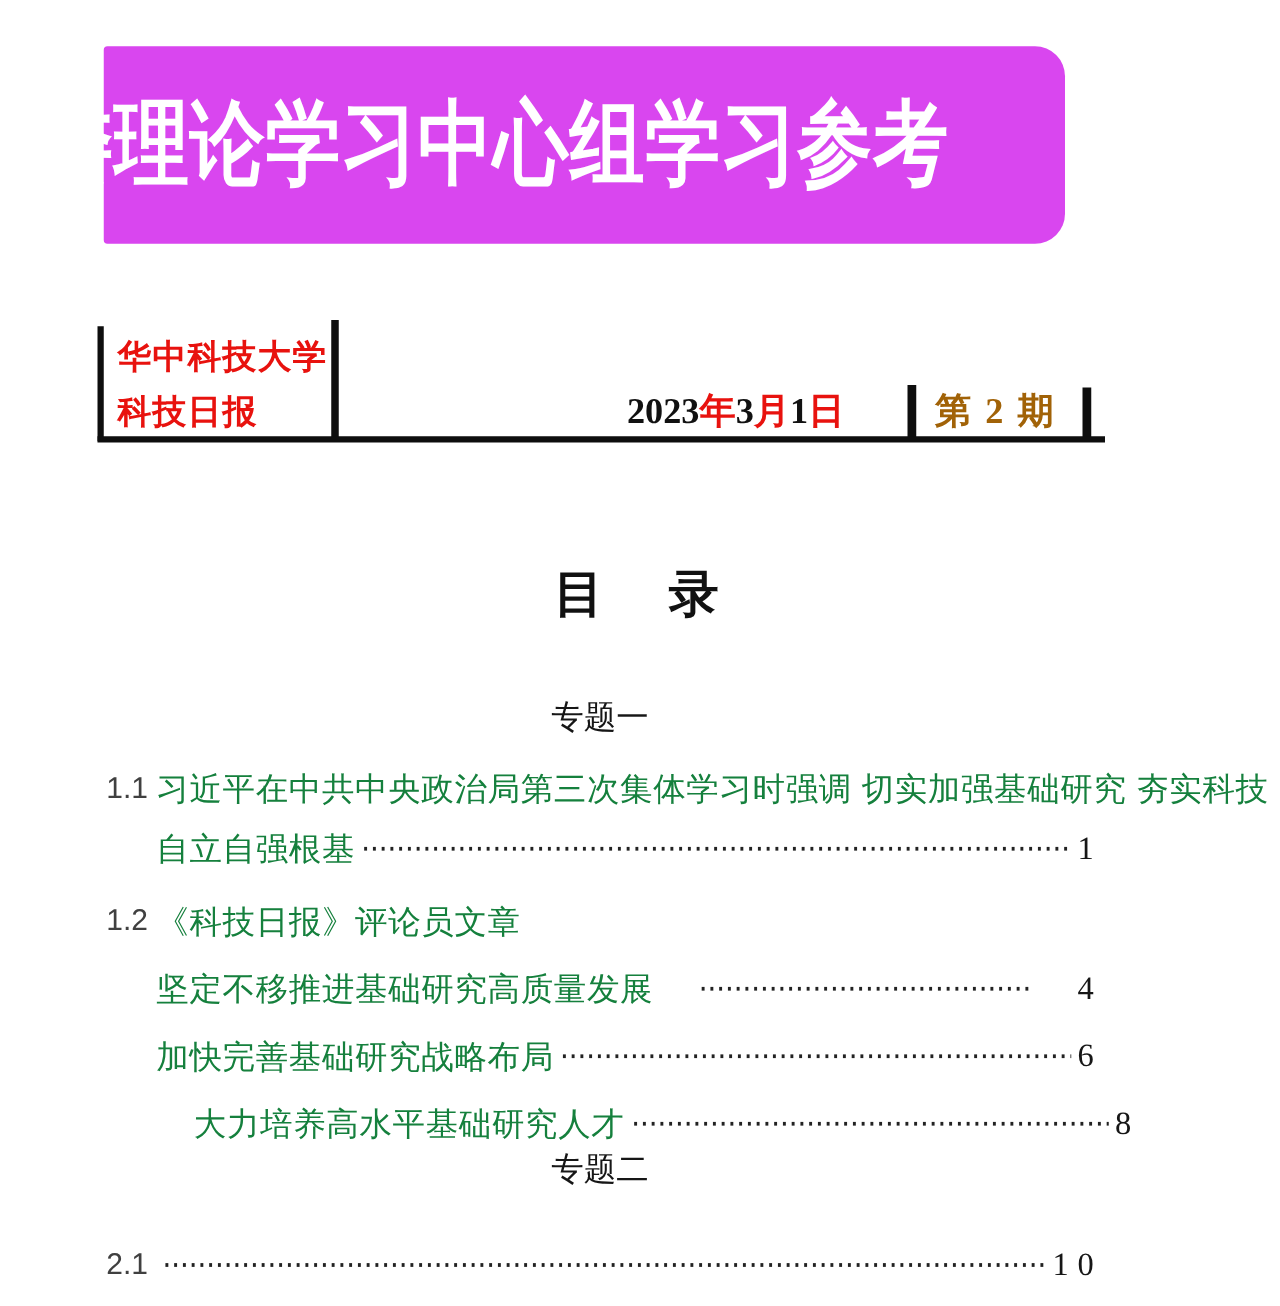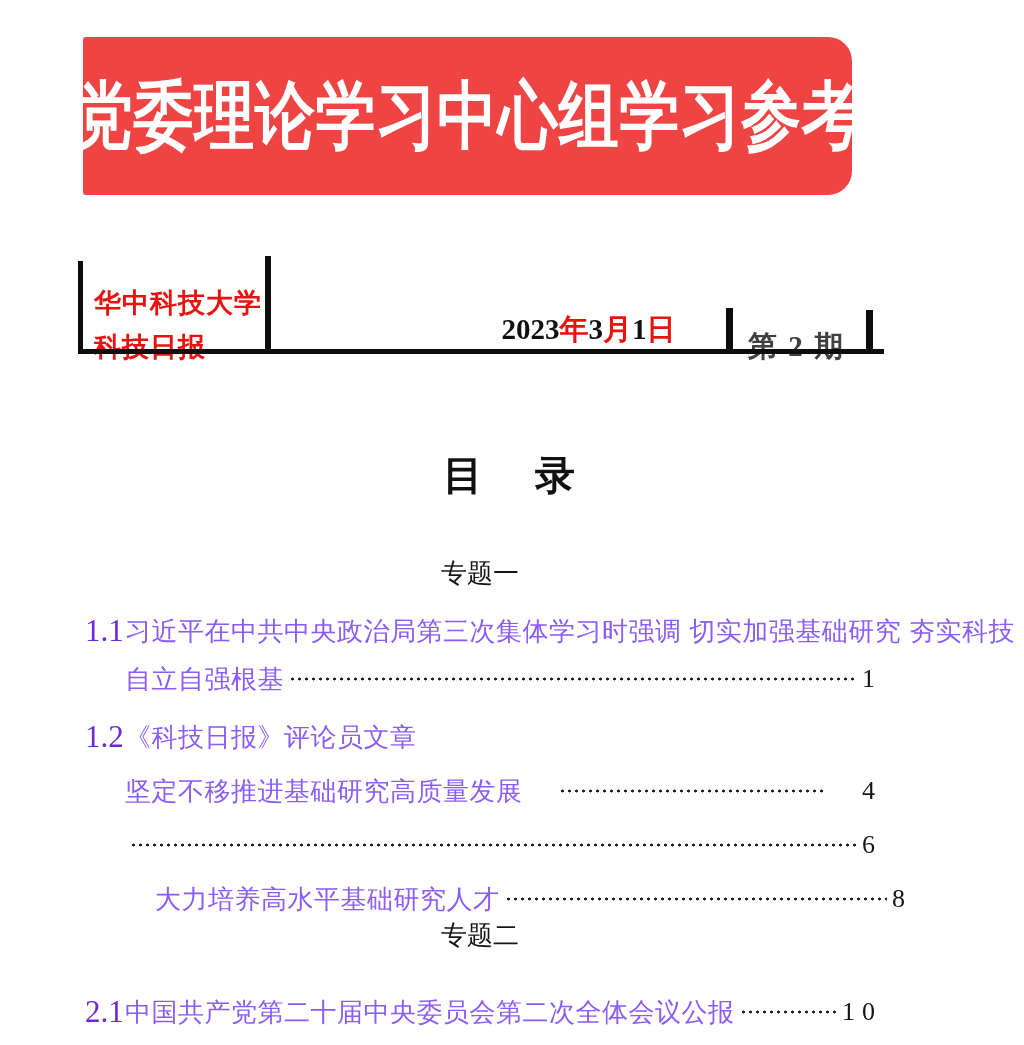--- a/index.html
+++ b/index.html
@@ -11,23 +11,23 @@
     overflow: hidden;
     font-family: "Liberation Sans", sans-serif;
     color: #1c1c1c;
   }
 
   
   .banner {
     position: absolute;
     left: 83px; top: 37px;
     width: 769px; height: 158px;
-    background: #ef4444;
+    background: #d946ef;
     border-radius: 3px 24px 24px 3px;
-    display: flex; align-items: center; justify-content: center;
+    display: flex; align-items: center; justify-content: flex-end;
   }
   .banner-title {
     font-family: "Liberation Serif", serif;
     font-weight: 900;
     font-size: 74px;
     line-height: 1;
     color: #ffffff;
     white-space: nowrap;
     letter-spacing: 1px;
     transform: scaleX(0.81);
@@ -38,37 +38,37 @@
   .vbar { position: absolute; background: #0e0e0e; }
   .bar-a { left: 78px;  top: 261px; width: 5px; height: 92px; }
   .bar-b { left: 265px; top: 256px; width: 6px; height: 97px; }
   .bar-c { left: 726px; top: 308px; width: 7px; height: 45px; }
   .bar-d { left: 866px; top: 310px; width: 7px; height: 40px; }
   .masthead-rule {
     position: absolute; left: 78px; top: 349px;
     width: 806px; height: 5px; background: #0e0e0e;
   }
   .publisher {
-    position: absolute; left: 94px; top: 281px; width: 172px;
+    position: absolute; left: 94px; top: 263px; width: 172px;
     font-family: "Liberation Serif", serif;
     font-weight: 800; font-size: 27px; line-height: 44px;
     color: #e8120e; letter-spacing: 1px; white-space: nowrap;
   }
   .date-row {
     position: absolute; left: 455px; top: 313px; width: 267px;
     display: flex; justify-content: center; align-items: baseline;
     font-weight: 800; font-size: 29px; line-height: 32px; white-space: nowrap;
   }
   .date-num { font-family: "Liberation Serif", serif; color: #111111; }
   .date-unit { font-family: "Liberation Serif", serif; color: #e8120e; }
   .issue {
-    position: absolute; left: 748px; top: 330px;
+    position: absolute; left: 748px; top: 313px;
     font-family: "Liberation Serif", serif;
     font-weight: 800; font-size: 29px; line-height: 32px;
-    color: #404040; letter-spacing: 2px; white-space: nowrap;
+    color: #a16207; letter-spacing: 2px; white-space: nowrap;
   }
 
   
   .toc-title {
     position: absolute; left: 0; top: 448px; width: 1024px;
     text-align: center; font-weight: 700; font-size: 40px;
     letter-spacing: 6px; color: #111111;
   }
   .sec-heading {
     position: absolute; left: 85px; width: 790px;
@@ -85,25 +85,25 @@
   .toc-row.indent { left: 125px; width: 750px; align-items: center; }
   .row-1 { top: 613px; }
   .row-2 { top: 661px; }
   .row-3 { top: 719px; }
   .row-4 { top: 773px; gap: 31px; }
   .row-5 { top: 827px; }
   .row-6 { top: 881px; margin-left: 30px; }
   .row-7 { top: 965px; margin-top: 29px; }
 
   .toc-num {
-    font-family: Liberation Serif, serif;
-    font-size: 31px; width: 40px; flex: 0 0 40px; color: #6d28d9;
+    font-family: Liberation Sans, sans-serif;
+    font-size: 24px; width: 40px; flex: 0 0 40px; color: #404040;
   }
   .toc-text {
-    font-size: 26px; color: #8b5cf6; letter-spacing: 0.5px;
+    font-size: 26px; color: #15803d; letter-spacing: 0.5px;
     white-space: nowrap; flex: 0 0 auto;
   }
   .leader {
     flex: 1 1 auto; height: 36px; margin: 0 5px;
     background-image: radial-gradient(circle, #222222 1.4px, transparent 1.6px);
     background-size: 7px 6px;
     background-repeat: repeat-x;
     background-position: left center;
   }
   .toc-page {
@@ -162,31 +162,31 @@
     <span class="toc-num">1.2</span>
     <span class="toc-text">《科技日报》评论员文章</span>
   </div>
 
   <div class="toc-row indent row-4">
     <span class="toc-text">坚定不移推进基础研究高质量发展</span>
     <span class="leader"></span>
     <span class="toc-page">4</span>
   </div>
   <div class="toc-row indent row-5">
+    <span class="toc-text">加快完善基础研究战略布局</span>
     <span class="leader"></span>
     <span class="toc-page">6</span>
   </div>
   <div class="toc-row indent row-6">
     <span class="toc-text">大力培养高水平基础研究人才</span>
     <span class="leader"></span>
     <span class="toc-page">8</span>
   </div>
 
   <div class="sec-heading sec-2">专题二</div>
 
   <div class="toc-row row-7">
     <span class="toc-num">2.1</span>
-    <span class="toc-text">中国共产党第二十届中央委员会第二次全体会议公报</span>
     <span class="leader"></span>
     <span class="toc-page spaced">10</span>
   </div>
 
 </div>
 
 </body></html>

